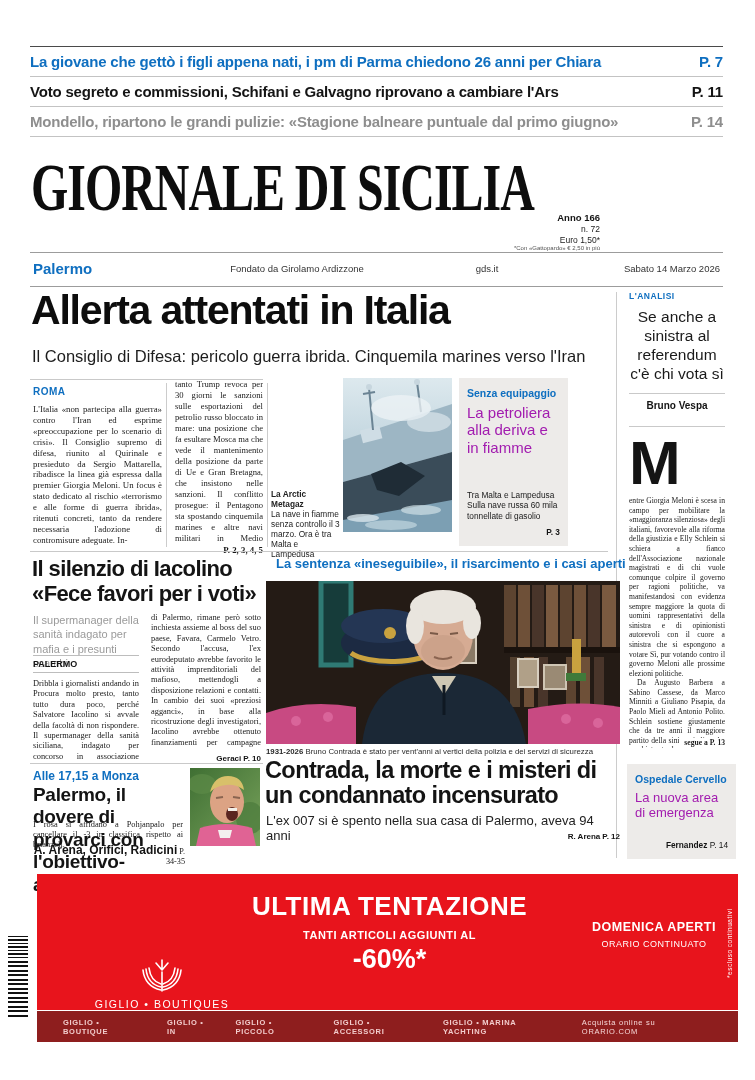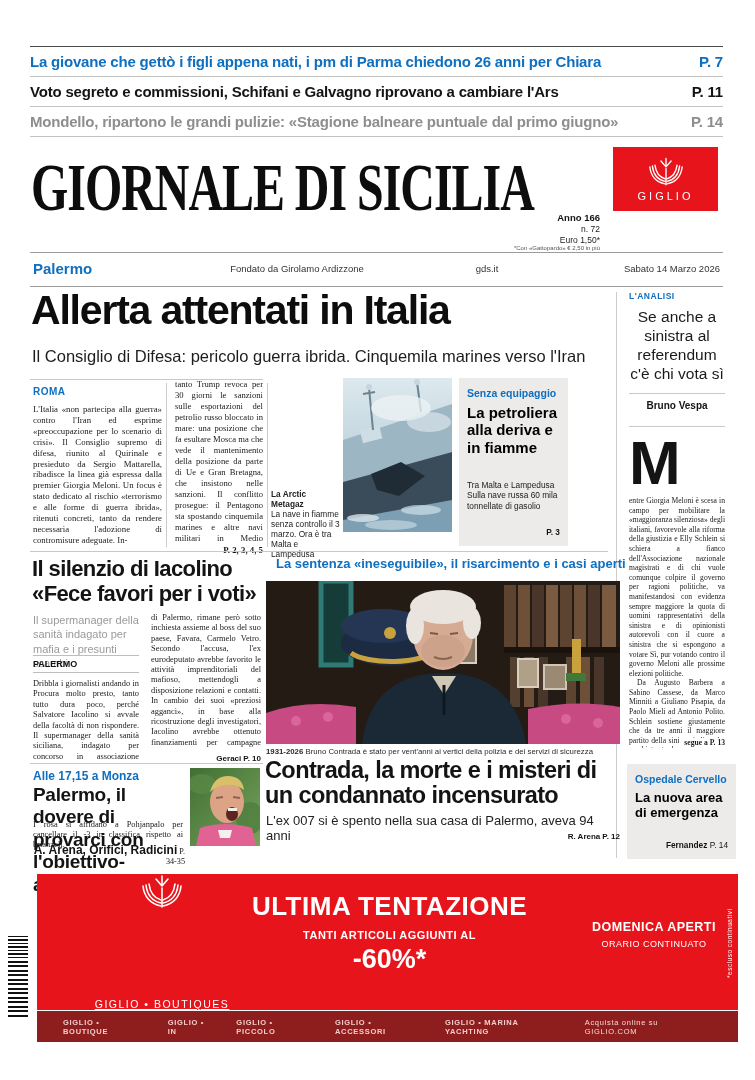--- a/index.html
+++ b/index.html
@@ -52,23 +52,23 @@
   .colB .txt{font-size:8.6px;line-height:11px;height:165px;overflow:hidden;}
   .pages-overlay{position:absolute;right:0;bottom:0;background:#fff;padding-left:5px;
                  font-size:8.8px;font-weight:bold;font-family:"Liberation Serif",serif;}
   .arctic-caption{position:absolute;left:271px;top:489px;width:69px;font-size:8.3px;line-height:10px;color:#222;}
   .arctic-caption .t{font-weight:bold;}
   .photo{position:absolute;overflow:hidden;}
 
   
   .graybox{position:absolute;background:#edebe9;box-sizing:border-box;padding:9px 8px;display:flex;flex-direction:column;}
   .graybox .gk{font-size:10.5px;font-weight:bold;color:#0f6fc0;}
-  .graybox .gt{font-size:15px;line-height:1.16;color:#000000;margin-top:5px;font-weight:700;}
+  .graybox .gt{font-size:15px;line-height:1.16;color:#a21caf;margin-top:5px;font-weight:400;}
   .graybox .gb{font-size:8.3px;line-height:10.5px;color:#1a1a1a;margin-top:auto;white-space:pre-line;}
-  .graybox .gp{font-size:8.3px;text-align:right;margin-top:16px;}
+  .graybox .gp{font-size:8.3px;text-align:right;margin-top:6px;}
   .graybox .gp b{font-weight:bold;}
 
   
   .analysis{position:absolute;left:629px;top:291px;width:96px;}
   .analysis .kick{font-size:8.5px;letter-spacing:0.5px;}
   .analysis .title{font-size:15.5px;line-height:1.22;text-align:center;color:#1a1a1a;margin-top:7px;font-weight:400;}
   .analysis .bl-rule{height:1px;background:#c9c9c9;margin:9px 0 0 0;}
   .analysis .byline{text-align:center;font-size:10px;font-weight:bold;padding:6px 0;}
   .analysis .dropcap{font-size:62px;font-weight:800;line-height:0.9;margin-top:8px;letter-spacing:-2px;}
   .an-body{position:absolute;left:629px;top:496px;width:96px;height:252px;overflow:hidden;
@@ -111,21 +111,21 @@
   .mon-byline b{font-family:"Liberation Sans",sans-serif;font-weight:bold;font-size:12px;}
 
   
   .cervello{left:627px;top:764px;width:109px;height:95px;}
   .cervello .gt{font-size:13px;}
   .cervello .gp{margin-top:auto;}
 
   
   .ad{position:absolute;left:37px;top:874px;width:701px;height:136px;background:#e8141c;color:#fff;}
   .ad-brand{position:absolute;left:50px;top:0;height:100%;width:150px;display:flex;flex-direction:column;
-            align-items:center;justify-content:space-between;gap:4px;text-decoration:underline;}
+            align-items:center;justify-content:flex-end;gap:4px;}
   .ad-brand .lbl{font-size:10.5px;letter-spacing:1.5px;}
   .ad-center{position:absolute;left:180px;top:17px;width:345px;text-align:center;}
   .ad-center .t1{font-size:26px;font-weight:600;letter-spacing:0.5px;}
   .ad-center .t2{font-size:11px;font-weight:bold;letter-spacing:0.5px;margin-top:7px;}
   .ad-center .t3{font-size:27px;font-weight:bold;margin-top:3px;}
   .ad-right{position:absolute;left:537px;top:46px;width:160px;text-align:center;}
   .ad-right .r1{font-size:12.5px;font-weight:bold;letter-spacing:0.5px;}
   .ad-right .r2{font-size:9px;letter-spacing:0.5px;margin-top:5px;}
   .ad-vert{position:absolute;right:5px;top:14px;font-size:6.5px;letter-spacing:0.5px;
            writing-mode:vertical-rl;transform:rotate(180deg);height:110px;text-align:center;}
@@ -153,35 +153,20 @@
       <span>Voto segreto e commissioni, Schifani e Galvagno riprovano a cambiare l'Ars</span>
       <span class="pg">P. 11</span>
     </div>
     <div class="strip-row row-gray">
       <span>Mondello, ripartono le grandi pulizie: «Stagione balneare puntuale dal primo giugno»</span>
       <span class="pg">P. 14</span>
     </div>
   </div>
 
   <div class="masthead-title">GIORNALE DI SICILIA</div>
-  <div class="giglio-badge">
-    <svg width="34" height="32" viewBox="0 0 40 36">
-      <g stroke="#ffffff" fill="none" stroke-width="1.6" stroke-linecap="round">
-        <path d="M19 26 C12 24 8 18 7 10"></path>
-        <path d="M19 29 C10 27 5 20 4 11"></path>
-        <path d="M19 32 C8 30 2 22 1 12"></path>
-        <path d="M21 26 C28 24 32 18 33 10"></path>
-        <path d="M21 29 C30 27 35 20 36 11"></path>
-        <path d="M21 32 C32 30 38 22 39 12"></path>
-        <path d="M20 33 L20 14"></path>
-        <path d="M20 12 L14 5 M20 12 L26 5 M20 12 L20 2"></path>
-      </g>
-    </svg>
-    <span class="lbl">GIGLIO</span>
-  </div>
   <div class="edition-info">
     <div class="b">Anno 166</div>
     <div class="s">n. 72</div>
     <div class="s">Euro 1,50*</div>
     <div class="n">*Con «Gattopardo» € 2,50 in più</div>
   </div>
 
   <div class="dateline">
     <span class="city">Palermo</span>
     <span class="founded">Fondato da Girolamo Ardizzone</span>
@@ -395,21 +380,21 @@
       <div class="r2">ORARIO CONTINUATO</div>
     </div>
     <div class="ad-vert">*escluso continuativi</div>
   </div>
   <div class="ad-nav">
     <span>GIGLIO • BOUTIQUE</span>
     <span>GIGLIO • IN</span>
     <span>GIGLIO • PICCOLO</span>
     <span>GIGLIO • ACCESSORI</span>
     <span>GIGLIO • MARINA YACHTING</span>
-    <span class="last">Acquista online su GIGLIO.COM</span>
+    <span class="last">Acquista online su ORARIO.COM</span>
   </div>
 
   <div class="barcode">
     <div class="seg1"></div>
     <div class="seg2"></div>
   </div>
 
 </div>
 
 </body></html>

